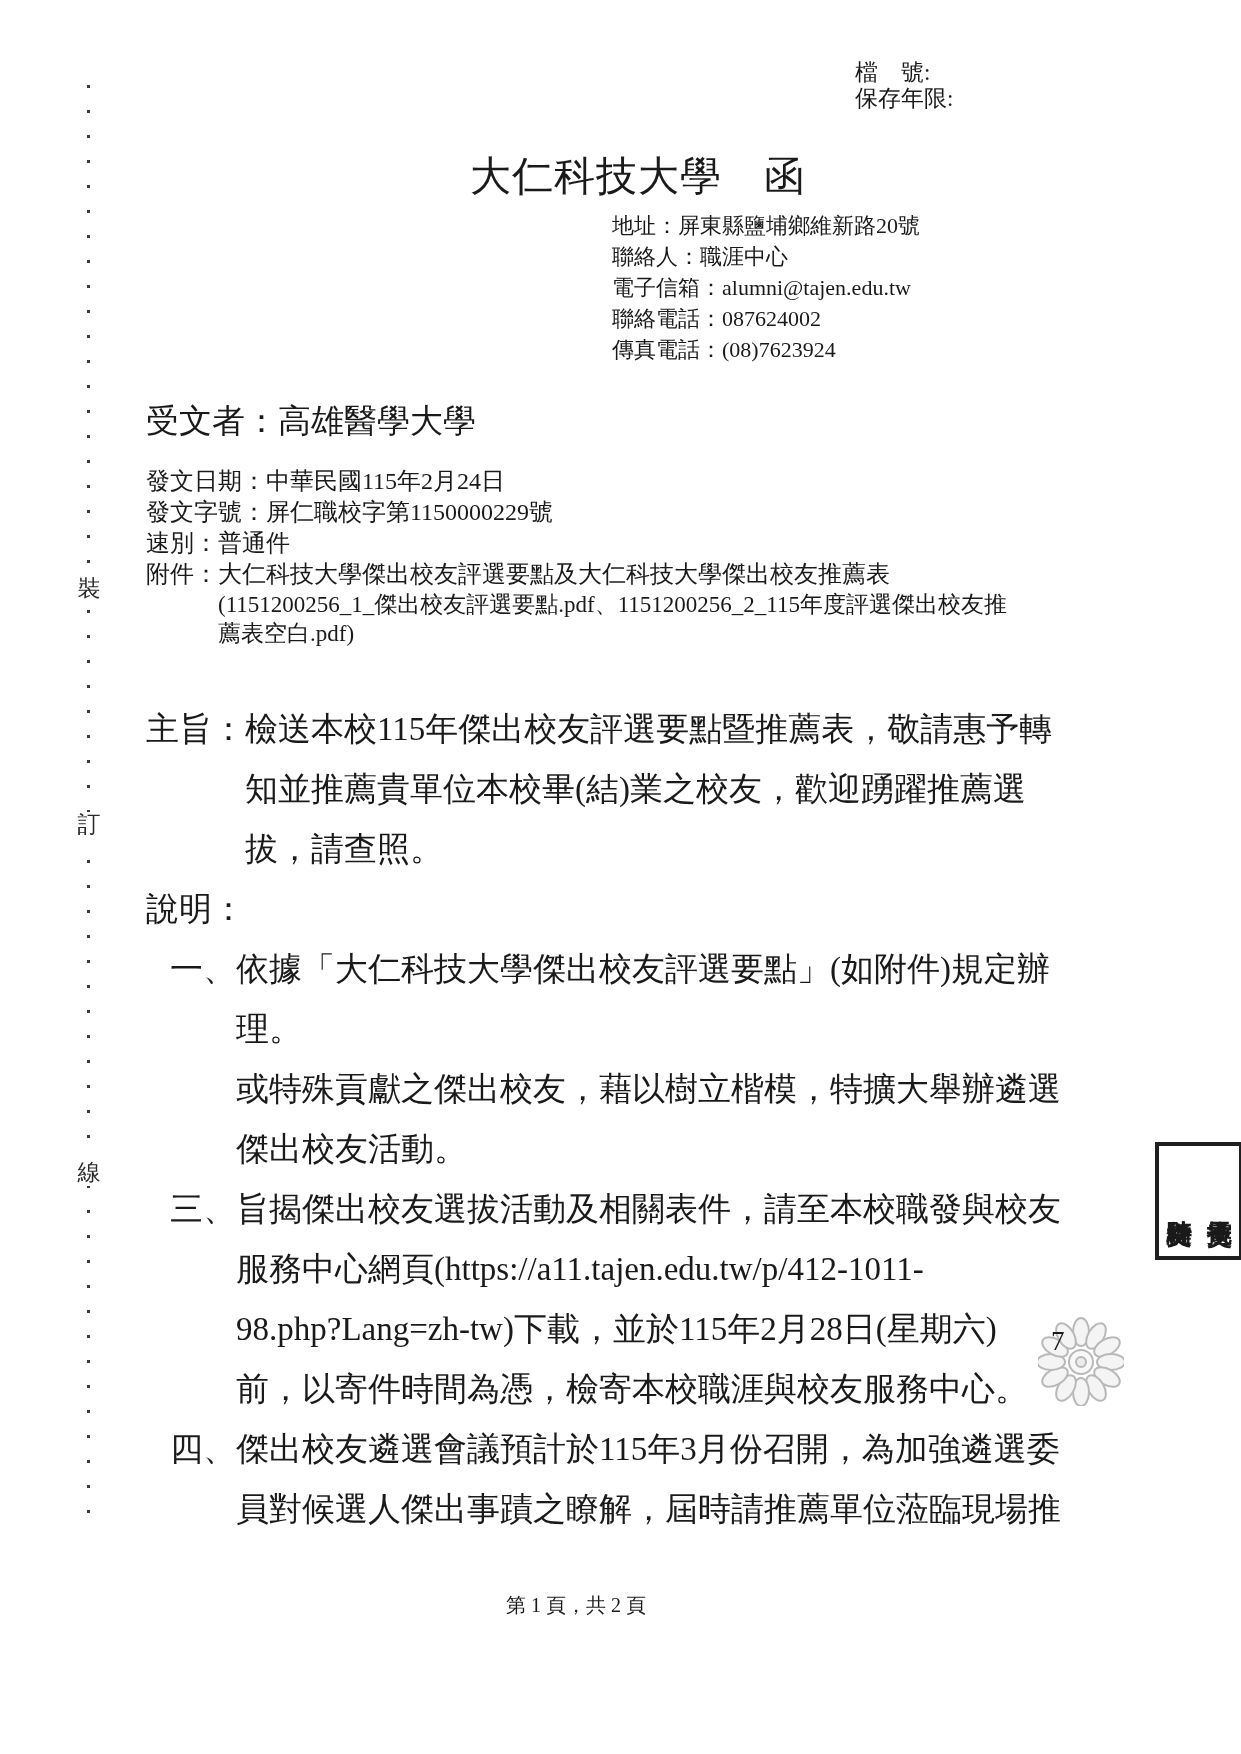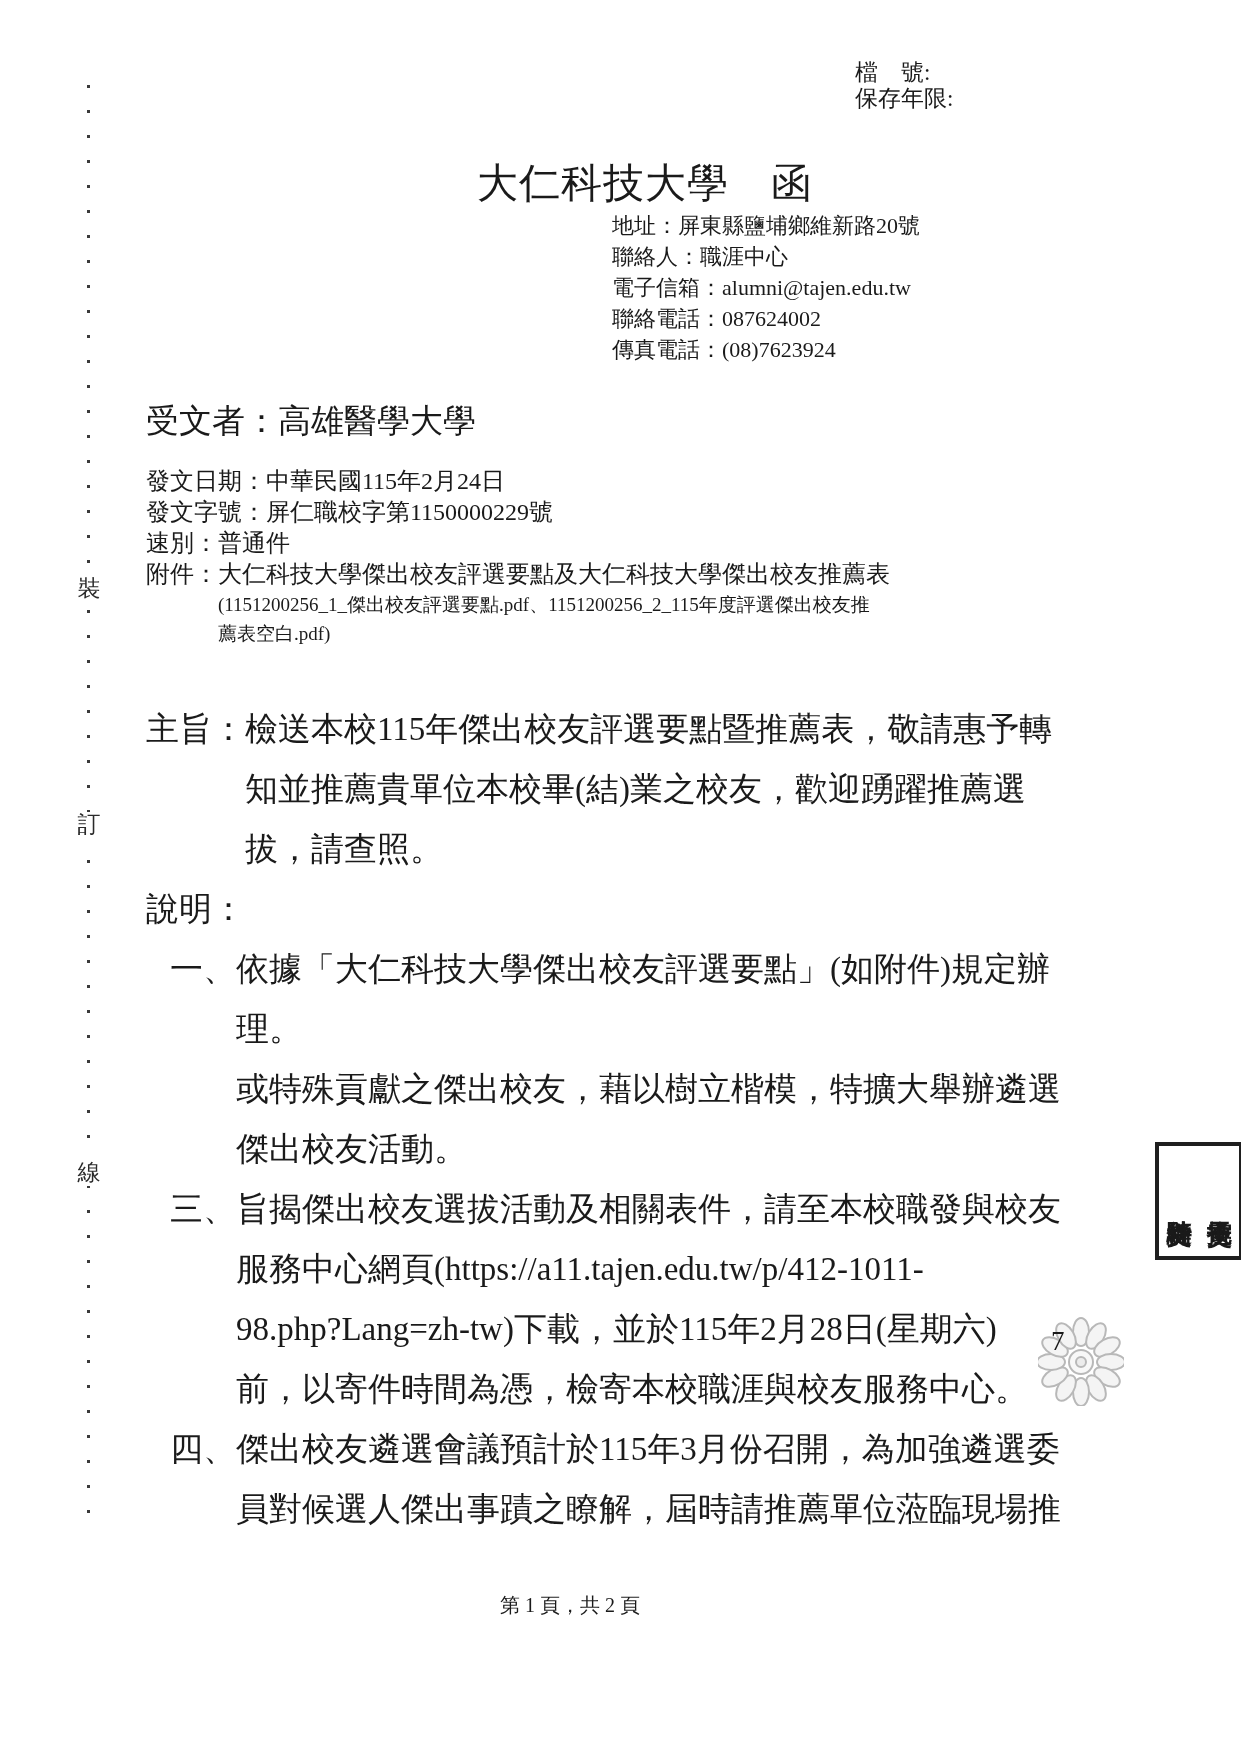--- a/index.html
+++ b/index.html
@@ -11,44 +11,44 @@
   .abs{position:absolute;}
   
   .dotline{left:87px;top:85px;width:3px;height:1440px;
     background:repeating-linear-gradient(to bottom,#3a3a3a 0px,#3a3a3a 3px,transparent 3px,transparent 25px);}
   .bindchar{left:74px;width:30px;text-align:center;font-size:23px;line-height:26px;
     background:#fff;color:#2a2a2a;}
   
   .fileno{left:855px;top:60px;font-size:23px;line-height:26px;white-space:nowrap;}
   
   .title{left:467px;top:150px;font-size:41px;line-height:46px;font-weight:400;
-    white-space:nowrap;letter-spacing:1px;margin:10px;}
+    white-space:nowrap;letter-spacing:1px;margin:3px;}
   
   .sender{left:612px;top:210px;font-size:22px;line-height:31px;white-space:nowrap;}
   
   .recipient{left:146px;top:400px;font-size:33px;line-height:42px;white-space:nowrap;text-align:center;}
   
   .meta{left:146px;top:466px;font-size:24px;line-height:31px;white-space:nowrap;}
-  .meta .files{font-size:19px;line-height:29px;margin-left:72px;}
+  .meta .files{font-size:23px;line-height:29px;margin-left:72px;}
   
   .bodytext{left:146px;top:699px;width:1000px;}
   .body-line{font-size:33px;line-height:60px;white-space:nowrap;}
   .ind-subject{margin-left:99px;}
   .item-first{margin-left:24px;}
   .item-no{display:inline-block;width:66px;}
   .item-cont{margin-left:90px;}
   
   .stamp{left:1155px;top:1142px;width:80px;height:108px;border:4px solid #1f1f1f;
     background:#fff;writing-mode:vertical-rl;text-orientation:upright;
     font-weight:700;font-size:25px;line-height:40px;text-align:center;padding:1px 0;}
   
   .corner-num{left:1051px;top:1326px;font-size:27px;line-height:30px;}
   .flower{left:1038px;top:1316px;opacity:.6;}
   
-  .footer{left:10px;top:1592px;width:1120px;text-align:center;font-size:20px;
+  .footer{left:16px;top:1592px;width:1120px;text-align:center;font-size:20px;
     line-height:26px;white-space:nowrap;}
 </style>
 </head>
 <body>
 
 <div class="page">
 
   <div class="abs dotline"></div>
   <div class="abs bindchar" style="top:576px">裝</div>
   <div class="abs bindchar" style="top:812px">訂</div>

